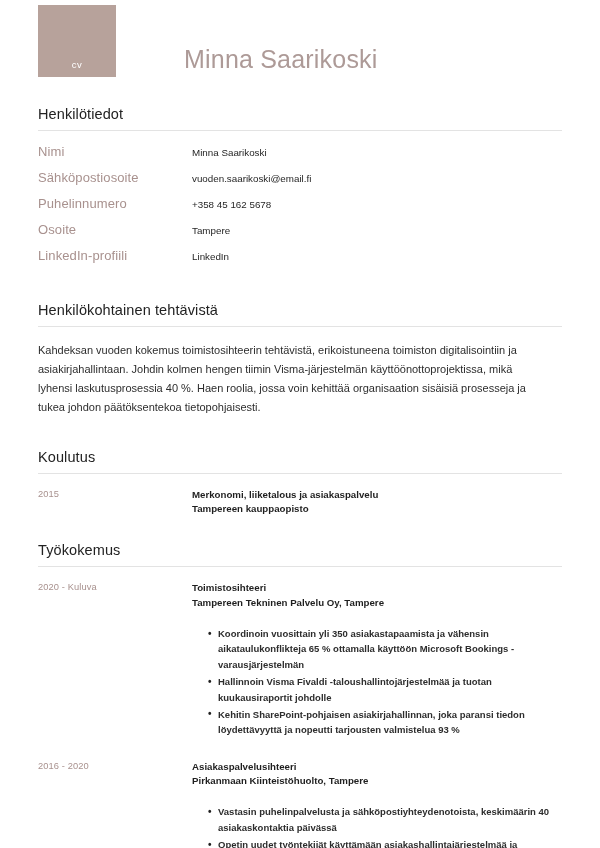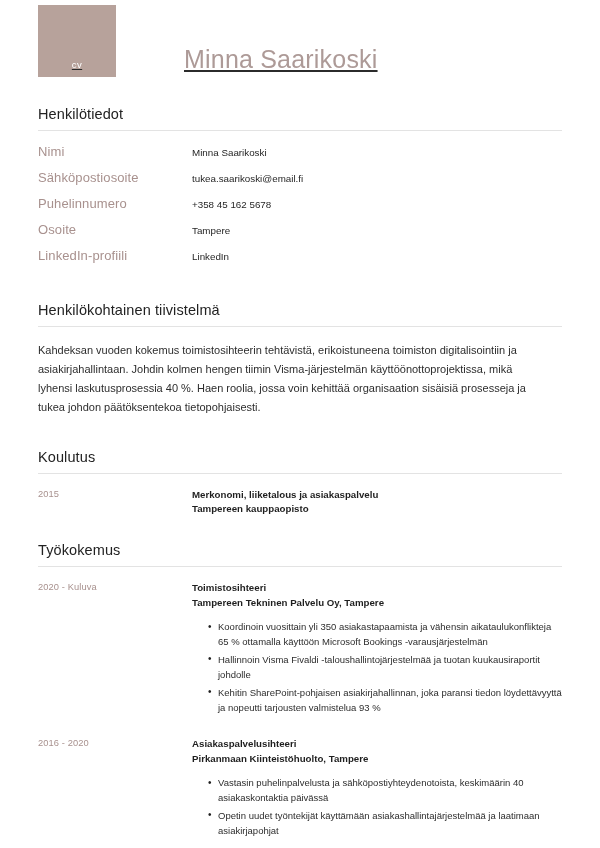--- a/index.html
+++ b/index.html
@@ -23,21 +23,20 @@
     background: #ffffff;
     padding: 0 38px;
   }
 
   
   .header {
     position: relative;
     height: 100px;
     display: flex;
     align-items: flex-start;
-    text-decoration: underline;
   }
 
   .logo-block {
     width: 78px;
     height: 72px;
     background: #b7a29b;
     display: flex;
     align-items: flex-end;
     justify-content: center;
     flex: 0 0 auto;
@@ -150,22 +149,23 @@
 
   .entry-org {
     font-size: 9.7px;
     font-weight: bold;
     color: #1f1f1f;
     line-height: 1.48;
   }
 
   .entry-bullets {
     list-style: none;
-    margin-top: 9px;
+    margin-top: 16px;
     padding-left: 16px;
+    font-weight: bold;
   }
 
   .entry-bullets li {
     position: relative;
     font-size: 9.5px;
     line-height: 1.62;
     color: #2d2d2d;
     margin-bottom: 2px;
     padding-left: 10px;
   }
@@ -200,21 +200,21 @@
     <div class="divider"></div>
     <div class="details">
 
       <div class="detail-row">
         <div class="detail-label">Nimi</div>
         <div class="detail-value">Minna Saarikoski</div>
       </div>
 
       <div class="detail-row">
         <div class="detail-label">Sähköpostiosoite</div>
-        <div class="detail-value">tukea.saarikoski@email.fi</div>
+        <div class="detail-value">vuoden.saarikoski@email.fi</div>
       </div>
 
       <div class="detail-row">
         <div class="detail-label">Puhelinnumero</div>
         <div class="detail-value">+358 45 162 5678</div>
       </div>
 
       <div class="detail-row">
         <div class="detail-label">Osoite</div>
         <div class="detail-value">Tampere</div>
@@ -224,21 +224,21 @@
         <div class="detail-label">LinkedIn-profiili</div>
         <div class="detail-value">LinkedIn</div>
       </div>
 
     </div>
   </div>
 
   <div class="spacer-md"></div>
 
   <div class="section">
-    <div class="section-title">Henkilökohtainen tiivistelmä</div>
+    <div class="section-title">Henkilökohtainen tehtävistä</div>
     <div class="divider"></div>
     <p class="summary-body">Kahdeksan vuoden kokemus toimistosihteerin tehtävistä, erikoistuneena toimiston digitalisointiin ja asiakirjahallintaan. Johdin kolmen hengen tiimin Visma-järjestelmän käyttöönottoprojektissa, mikä lyhensi laskutusprosessia 40 %. Haen roolia, jossa voin kehittää organisaation sisäisiä prosesseja ja tukea johdon päätöksentekoa tietopohjaisesti.</p>
   </div>
 
   <div class="spacer-lg"></div>
 
   <div class="section">
     <div class="section-title">Koulutus</div>
     <div class="divider"></div>
     <div class="entries">

